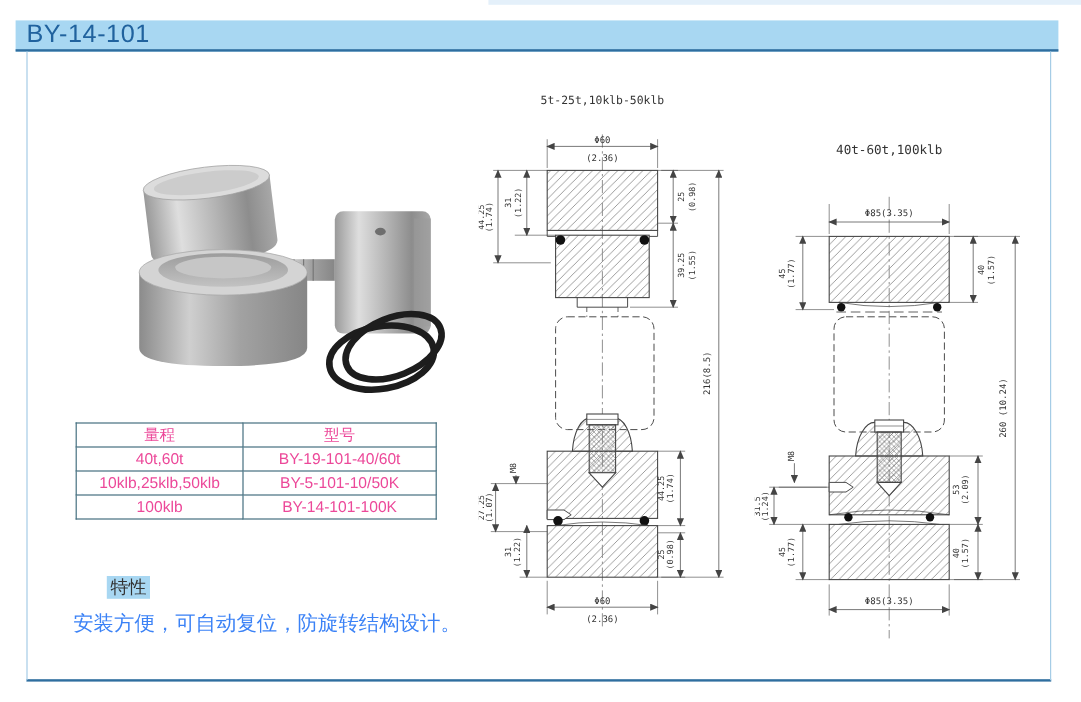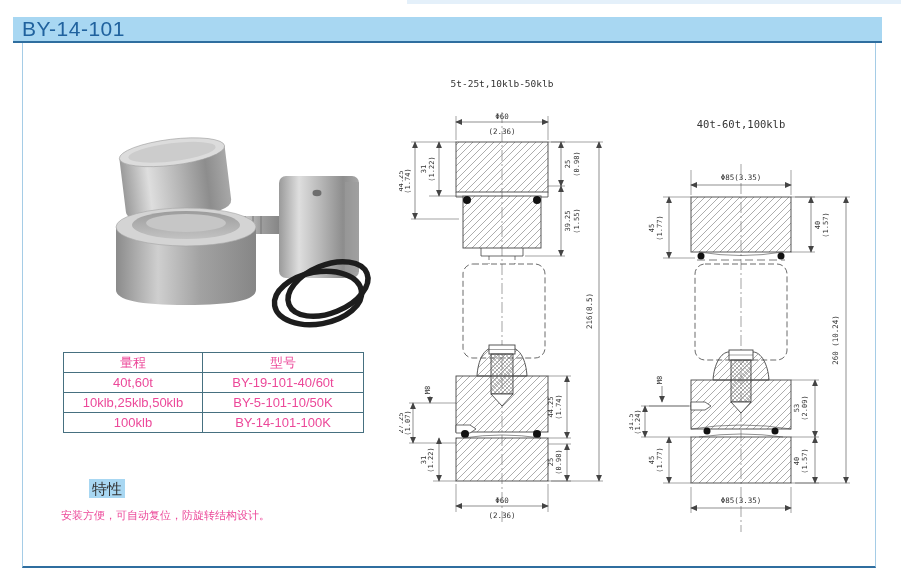--- a/index.html
+++ b/index.html
@@ -15,21 +15,21 @@
   .desc{position:absolute;left:22px;top:14px;font-size:13.5px;color:#3b3b3b;line-height:21px;}
   .photo{position:absolute;left:48px;top:77px;}
   .model-table{position:absolute;left:40px;top:309px;border-collapse:collapse;
                font-size:13px;color:#ec4899;}
   .model-table th,.model-table td{border:1px solid #467080;height:19px;
                text-align:center;font-weight:normal;padding:0 4px;}
   .model-table .c1{width:130px;}
   .model-table .c2{width:152px;}
   .feat-head{position:absolute;left:38px;top:437px;font-size:15px;color:#333;margin-left:28px;}
   .feat-head span{background:#a8d7f2;padding:1px 3px;}
-  .feat-text{position:absolute;left:38px;top:465px;font-size:11px;color:#ec4899;}
+  .feat-text{position:absolute;left:38px;top:465px;font-size:17px;color:#3b82f6;}
   .drawL{position:absolute;left:376px;top:33px;}
   .drawR{position:absolute;left:606px;top:69px;}
   svg text{font-family:"DejaVu Sans Mono",monospace;}
 </style>
 </head>
 <body>
 
 <div class="page">
   <div class="top-strip"></div>
 

